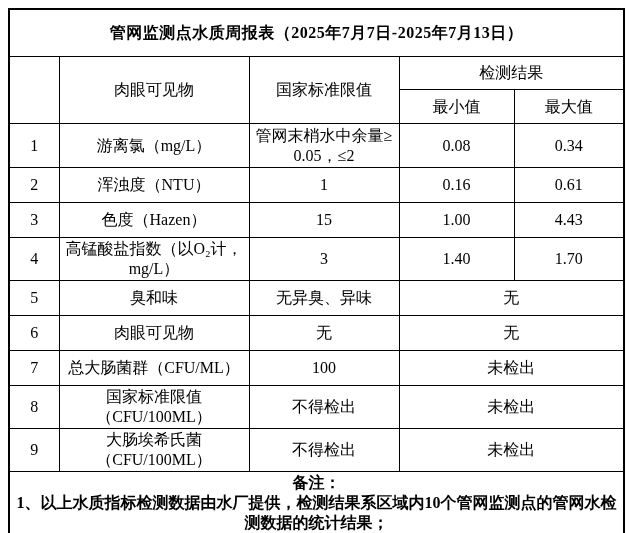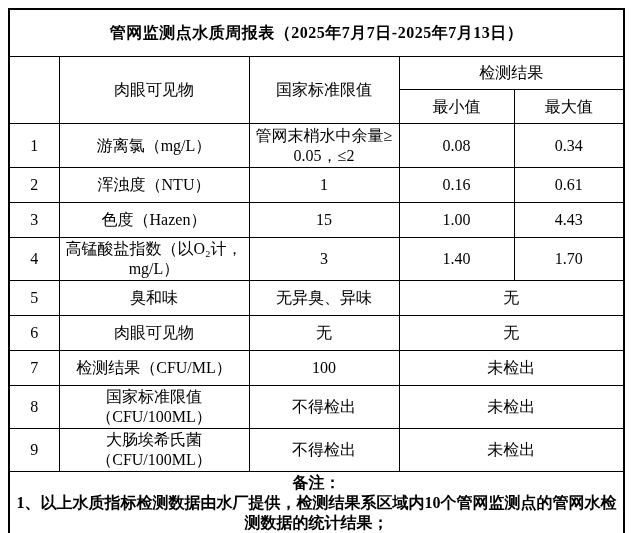--- a/index.html
+++ b/index.html
@@ -127,21 +127,21 @@
 
     <tr class="row">
       <td>6</td>
       <td>肉眼可见物</td>
       <td class="std-cell">无</td>
       <td colspan="2">无</td>
     </tr>
 
     <tr class="row">
       <td>7</td>
-      <td>检测结果（CFU/ML）</td>
+      <td>总大肠菌群（CFU/ML）</td>
       <td class="std-cell">100</td>
       <td colspan="2">未检出</td>
     </tr>
 
     <tr class="row">
       <td>8</td>
       <td>国家标准限值（CFU/100ML）</td>
       <td class="std-cell">不得检出</td>
       <td colspan="2">未检出</td>
     </tr>

